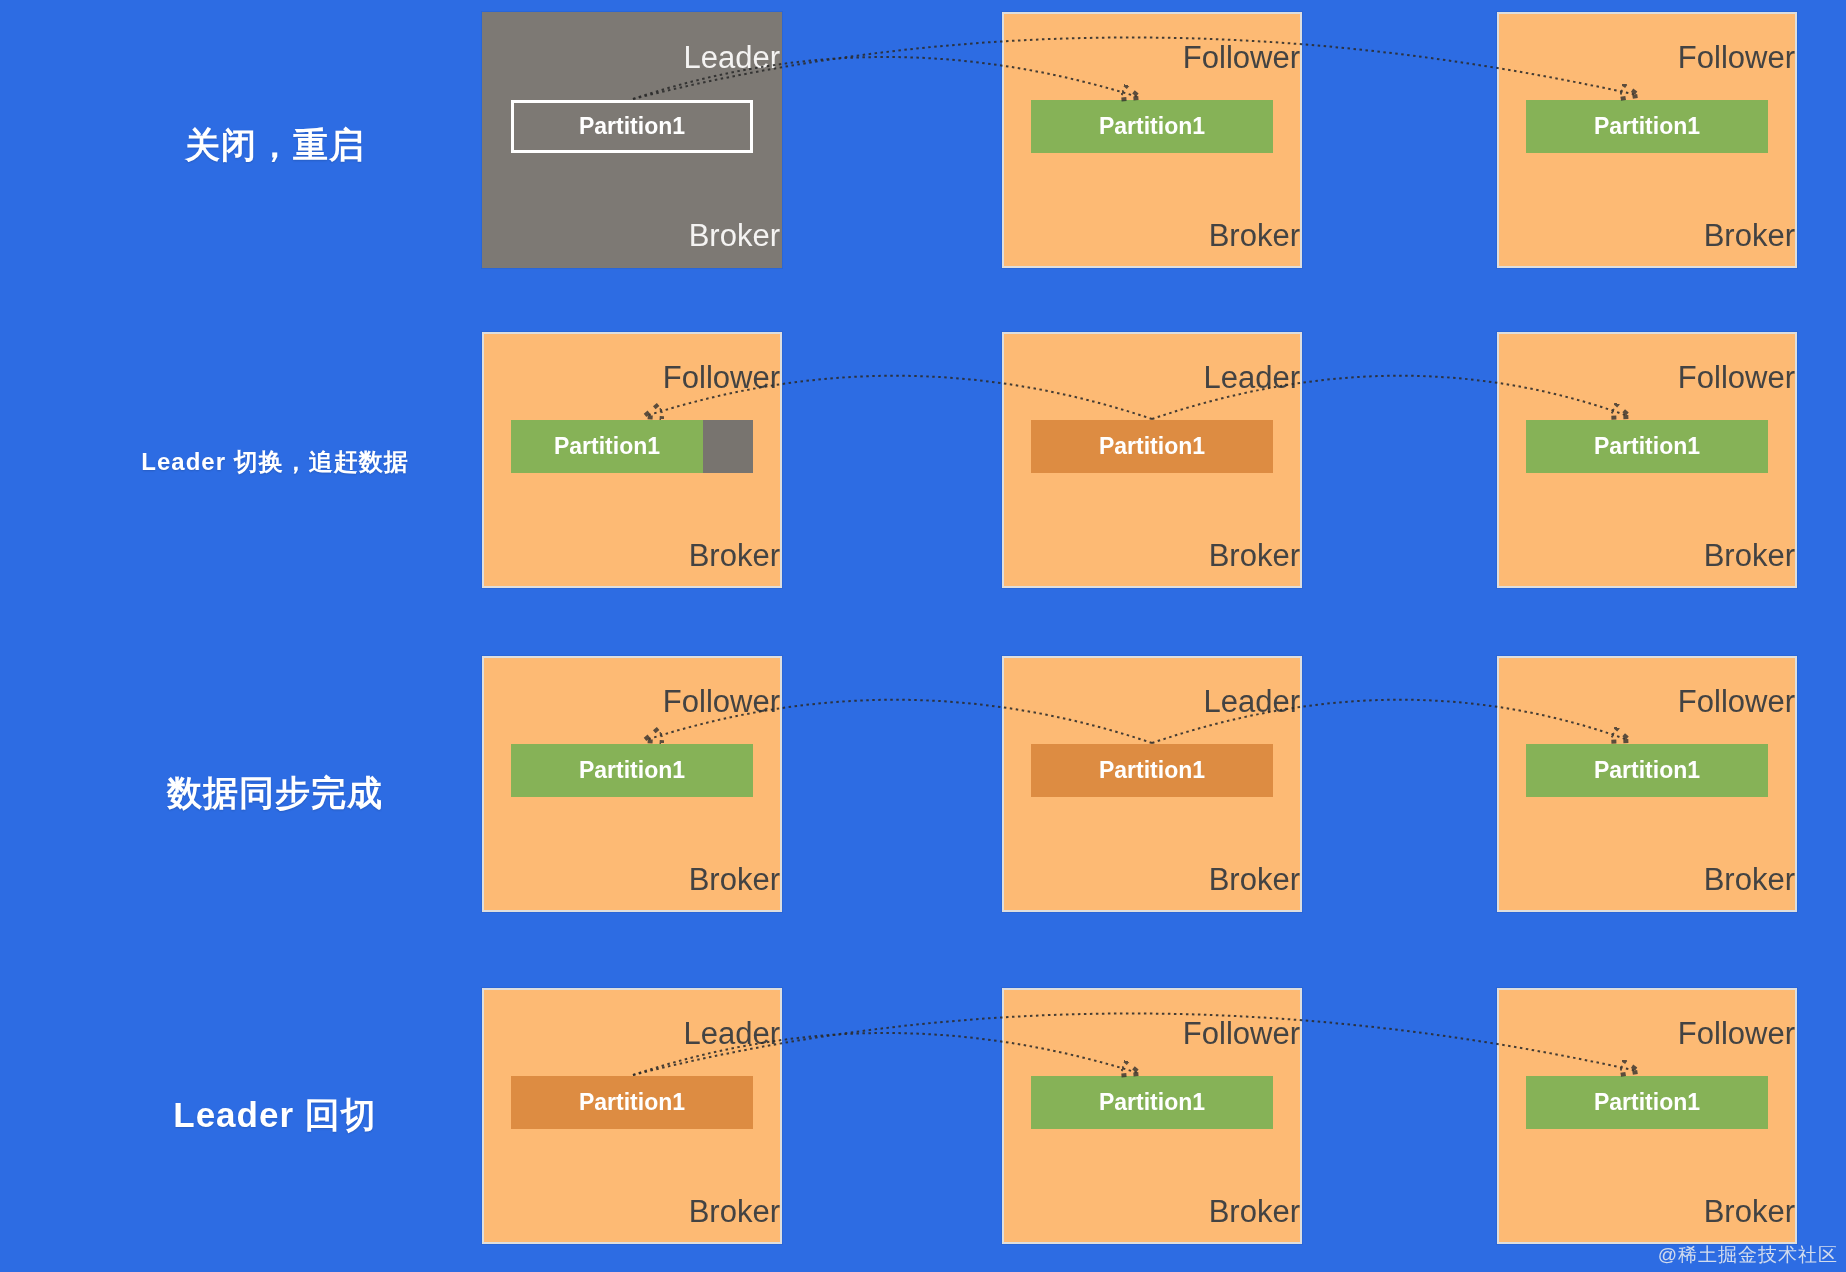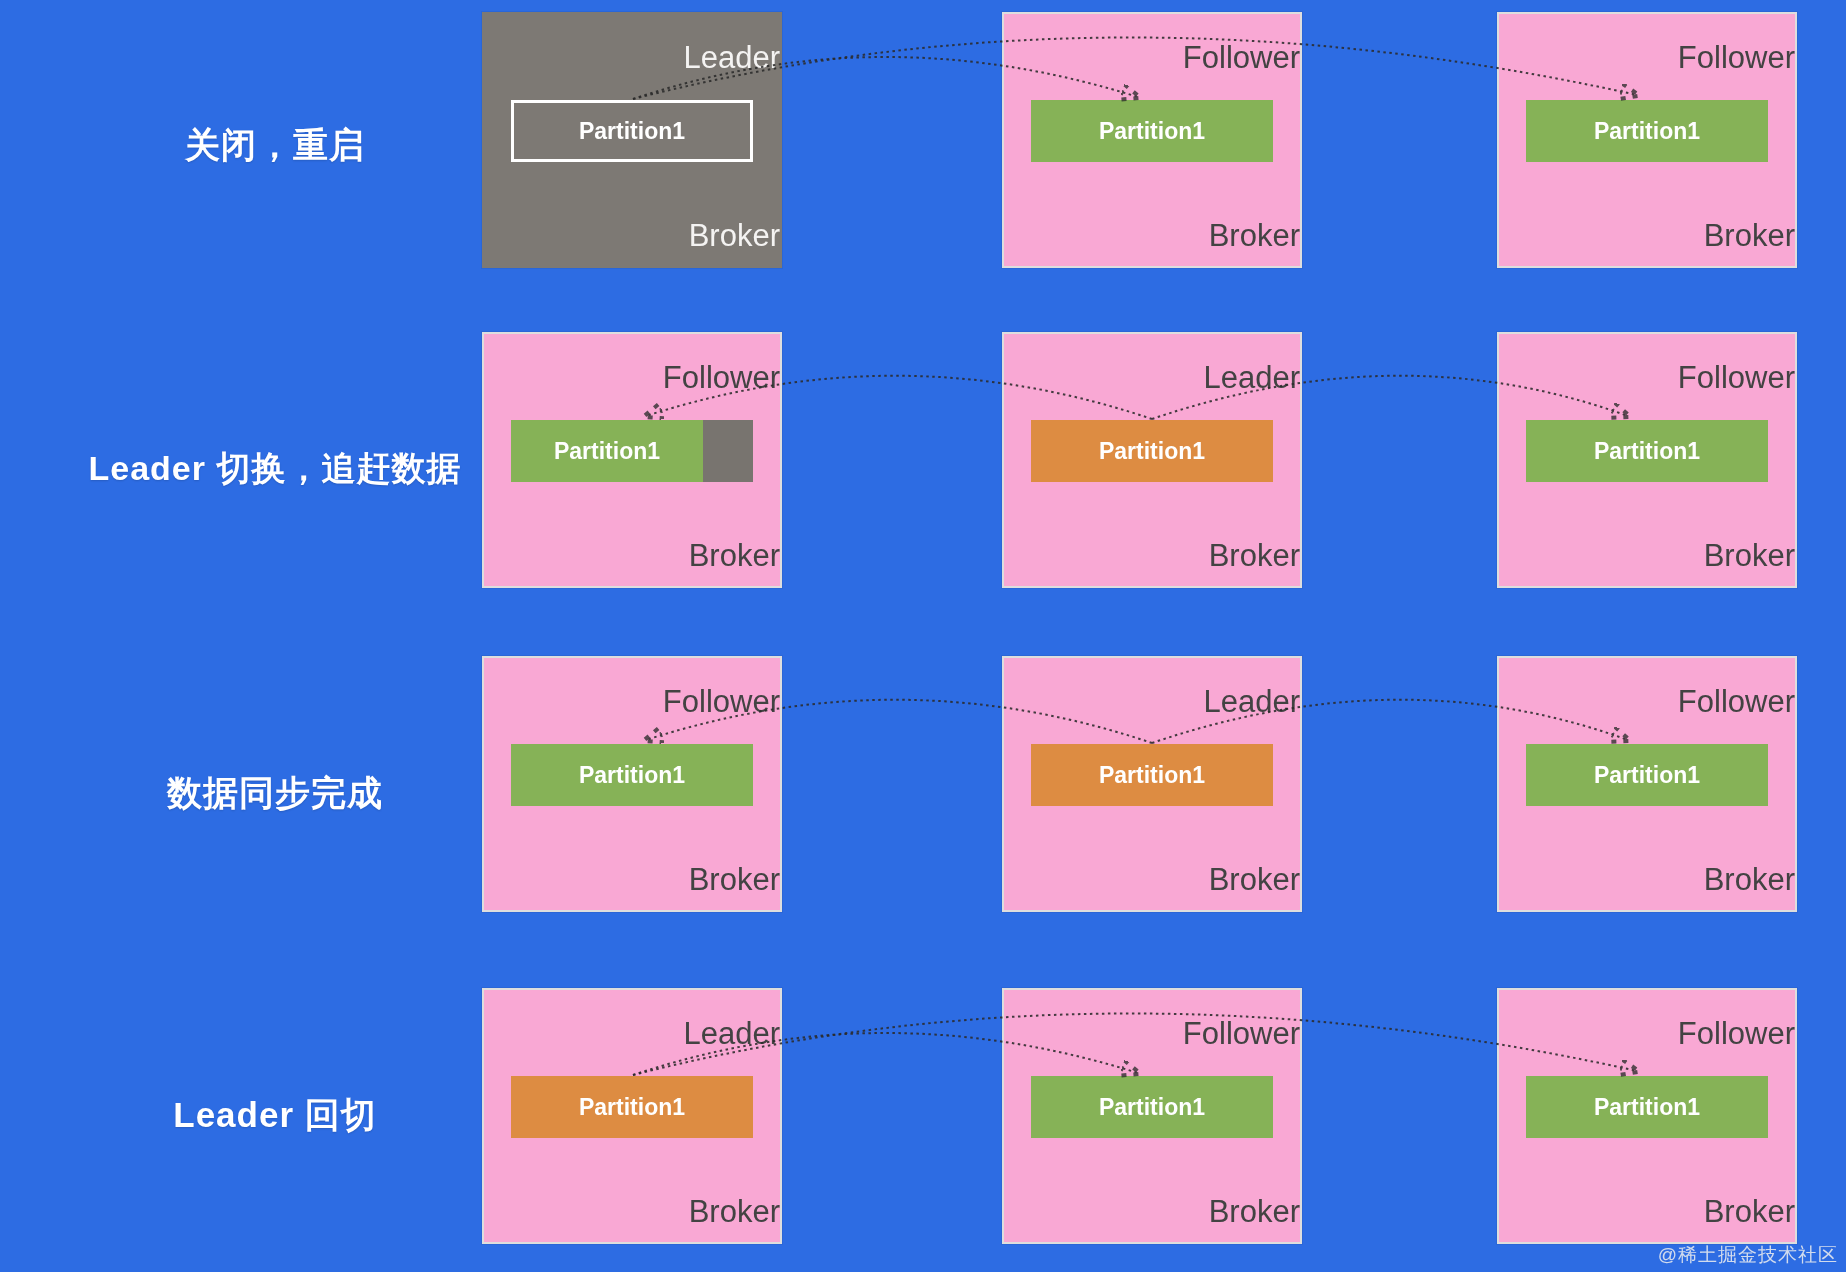--- a/index.html
+++ b/index.html
@@ -8,39 +8,39 @@
     position:relative;width:1846px;height:1272px;overflow:hidden;
     background:var(--background,#2d6ce3);
   }
   
   .row-label{
     position:absolute;left:0;width:470px;text-align:center;
     color:#ffffff;font-weight:bold;font-size:35px;letter-spacing:1px;
     text-shadow:0 1px 2px rgba(0,0,0,.15);
     margin-left:40px;
   }
-  .lr0{top:122px}.lr1{top:446px;font-size:34px}.lr2{top:770px}.lr3{top:1092px}
+  .lr0{top:122px}.lr1{top:446px;font-size:24px}.lr2{top:770px}.lr3{top:1092px}
   
   .broker-box{
-    position:absolute;width:300px;height:256px;background:#f9a8d4;
+    position:absolute;width:300px;height:256px;background:#fdba74;
     border:2px solid #dedede;box-sizing:border-box;
     box-shadow:0 0 0 1px rgba(0,0,0,.05);
   }
   .c0{left:482px}.c1{left:1002px}.c2{left:1497px}
   .r0{top:12px}.r1{top:332px}.r2{top:656px}.r3{top:988px}
   .broker-box.gray{background:var(--leader-gray-box,#7d7974);border-color:var(--leader-gray-box,#7d7974);}
   .role,.broker-name{
     position:absolute;left:0;width:100%;text-align:right;
     color:var(--box-text,#434343);font-size:31px;
   }
   .role{top:26px}
   .broker-name{bottom:12px}
   .gray .role,.gray .broker-name{color:#f4f3f2;}
   .partition{
-    position:absolute;left:27px;top:86px;width:242px;height:62px;
+    position:absolute;left:27px;top:86px;width:242px;height:53px;
     display:flex;align-items:center;justify-content:center;
     color:#ffffff;font-weight:bold;font-size:23px;box-sizing:border-box;
   }
   .partition.green{background:var(--partition-green,#86b257);}
   .partition.orange{background:var(--partition-orange,#dd8c42);}
   .partition.outlined{background:transparent;border:3px solid #ffffff;}
   .partition.partial{background:var(--partition-green,#86b257);padding:0;}
   .partition.partial .seg-green{
     flex:1 1 auto;height:100%;display:flex;align-items:center;justify-content:center;
   }

